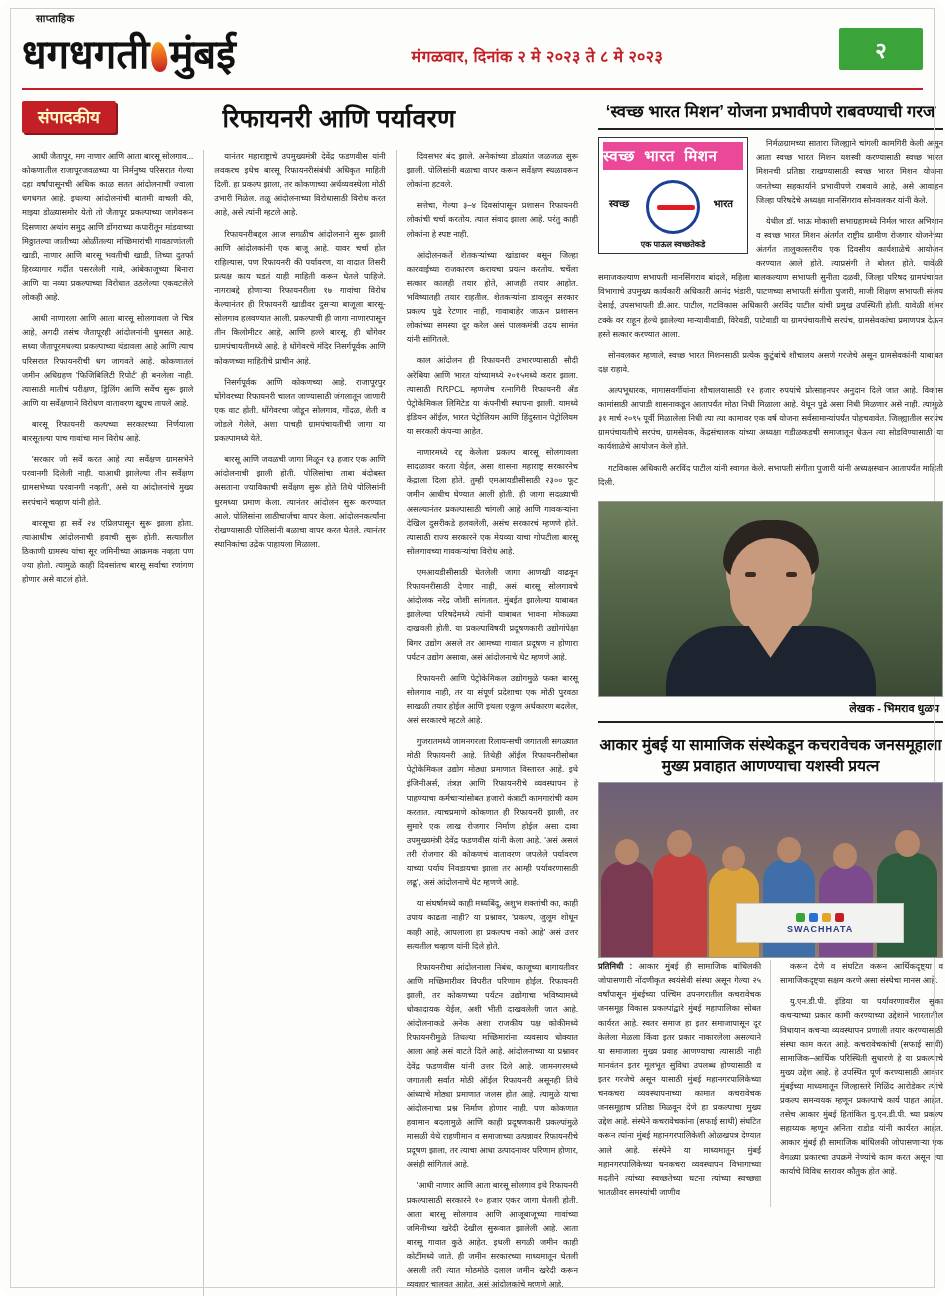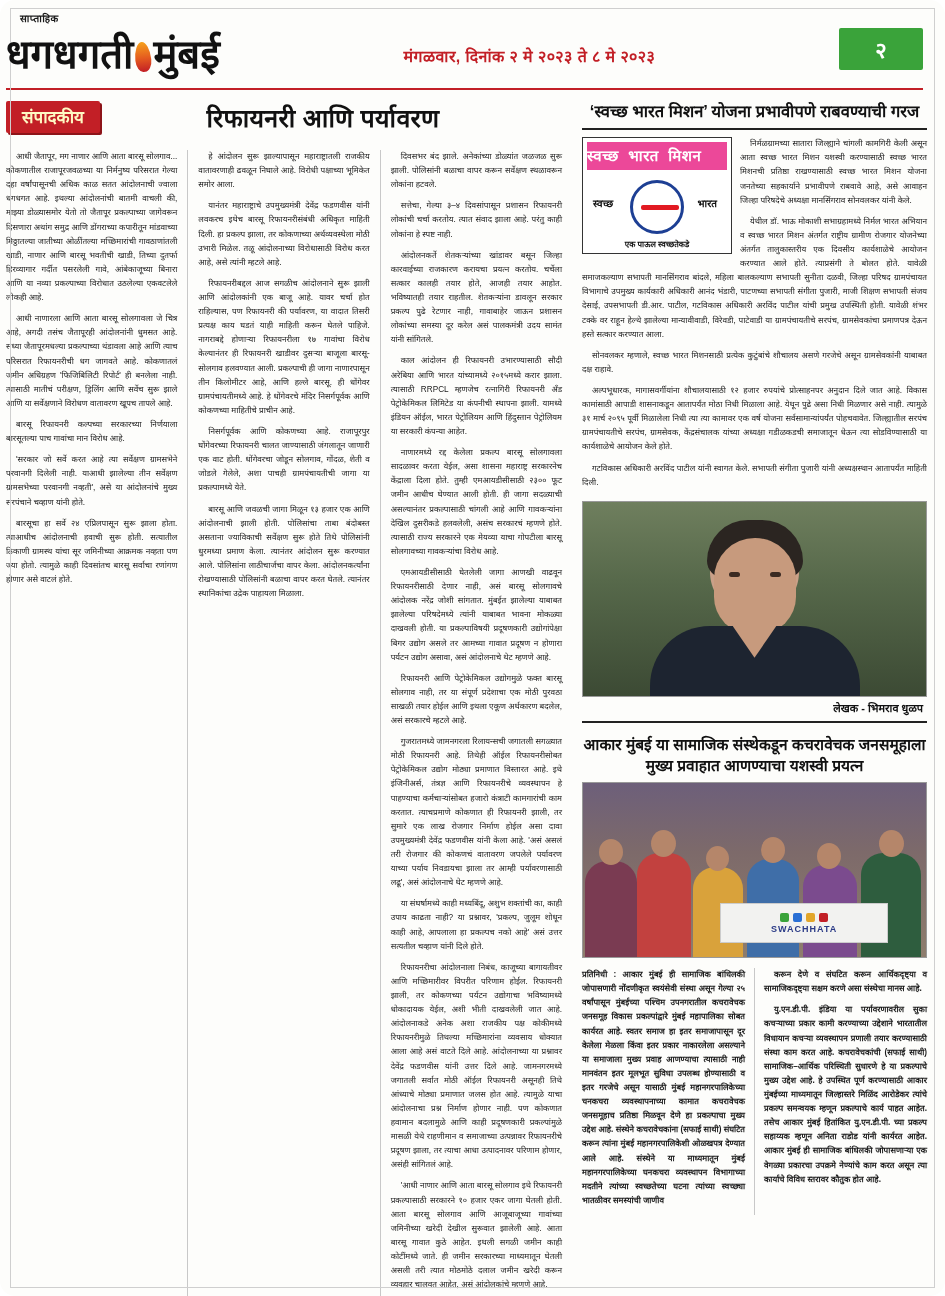--- a/index.html
+++ b/index.html
@@ -8,21 +8,21 @@
     width: 945px; height: 1296px;
     background: #ffffff;
     font-family: "Liberation Sans", sans-serif;
     color: #111;
     position: relative;
     overflow: hidden;
   }
   .page {
     position:absolute; left:0; top:0; width:945px; height:1296px;
     background:#fdfdfb;
-    padding: 16px 22px 14px 6px;
+    padding: 16px 22px 14px 22px;
     border-radius: 15px;
   }
   
   .masthead {
     display:flex; align-items:center; justify-content:space-between;
     height: 74px;
     border-bottom: 2px solid #c21f26;
     padding-bottom: 6px;
   }
   .logo-wrap { display:flex; align-items:center; gap:4px; }
@@ -176,21 +176,21 @@
   .banner {
     position:absolute; left:40%; bottom:14px; width:168px; height:40px;
     background:#f2f2f0; border:1px solid #ccc;
     display:flex; flex-direction:column; align-items:center; justify-content:center;
     font-size:9px; font-weight:bold; color:#2a3a86; letter-spacing:1px;
   }
   .banner .dots { display:flex; gap:4px; margin-bottom:2px; }
   .banner .dots i {
     width:9px; height:9px; border-radius:2px; display:block;
   }
-  .cols2 { display:flex; gap:9px; margin-top:10px;font-weight:bold; }
+  .cols2 { display:flex; gap:9px; margin-top:2px; }
   .col2 {
     width:168px; font-size:8.2px; line-height:1.72; text-align:justify; color:#1b1b1b;
   }
   .col2 p { margin:0 0 7px 0; text-indent:10px; }
   .frame-rule { height:2px; background:#222; margin:6px 0 5px 0; }
   .outer-border {
     position:absolute; left:10px; top:8px; right:10px; bottom:8px;
     border:1px solid #cfcfcf; pointer-events:none;
   }
 </style>
@@ -223,21 +223,20 @@
       <div class="cols3">
         <div class="col">
           <p>आधी जैतापूर, मग नाणार आणि आता बारसू सोलगाव... कोकणातील राजापूरजवळच्या या निर्मनुष्य परिसरात गेल्या दहा वर्षांपासूनची अधिक काळ सतत आंदोलनाची ज्वाला धगधगत आहे. इथल्या आंदोलनांची बातमी वाचली की, माझ्या डोळ्यासमोर येतो तो जैतापूर प्रकल्पाच्या जागेवरून दिसणारा अथांग समुद्र आणि डोंगराच्या कपारीतून मांडवाच्या मिठ्ठातल्या जातीच्या ओळींतल्या मच्छिमारांची गावठाणांतली खाडी, नाणार आणि बारसू भवतीची खाडी, तिच्या दुतर्फा हिरव्यागार गर्दीत पसरलेली गावे, आंबेकाजूच्या बिनारा आणि या नव्या प्रकल्पाच्या विरोधात उठलेल्या एकवटलेले लोकही आहे.</p>
           <p>आधी नाणारला आणि आता बारसू सोलगावला जे चित्र आहे, अगदी तसंच जैतापूरही आंदोलनांनी धुमसत आहे. सध्या जैतापूरमधल्या प्रकल्पाच्या थंडावला आहे आणि त्याच परिसरात रिफायनरीची धग जागवते आहे. कोकणातलं जमीन अधिग्रहण 'फिजिबिलिटी रिपोर्ट' ही बनलेला नाही. त्यासाठी मातीचं परीक्षण, ड्रिलिंग आणि सर्वेच सुरू झाले आणि या सर्वेक्षणाने विरोधण वातावरण खूपच तापले आहे.</p>
           <p>बारसू रिफायनरी कल्पच्या सरकारच्या निर्णयाला बारसूतल्या पाच गावांचा मान विरोध आहे.</p>
           <p>'सरकार जो सर्वे करत आहे त्या सर्वेक्षण ग्रामसभेने परवानगी दिलेली नाही. याआधी झालेल्या तीन सर्वेक्षण ग्रामसभेच्या परवानगी नव्हती', असे या आंदोलनांचे मुख्य सरपंचाने चव्हाण यांनी होते.</p>
           <p>बारसूचा हा सर्वे २४ एप्रिलपासून सुरू झाला होता. त्याआधीच आंदोलनाची हवाची सुरू होती. सत्यातील ठिकाणी ग्रामस्थ यांचा सूर जमिनीच्या आक्रमक नव्हता पण ज्या होतो. त्यामुळे काही दिवसांतच बारसू सर्वाचा रणांगण होणार असे वाटलं होते.</p>
         </div>
         <div class="col-div"></div>
         <div class="col">
-          <p>हे आंदोलन सुरू झाल्यापासून महाराष्ट्रातली राजकीय वातावरणाही ढवळून निघाले आहे. विरोधी पक्षाच्या भूमिकेत समोर आला.</p>
           <p>यानंतर महाराष्ट्राचे उपमुख्यमंत्री देवेंद्र फडणवीस यांनी लवकरच इथेच बारसू रिफायनरीसंबंधी अधिकृत माहिती दिली. हा प्रकल्प झाला, तर कोकणाच्या अर्थव्यवस्थेला मोठी उभारी मिळेल. तळू आंदोलनाच्या विरोधासाठी विरोध करत आहे, असे त्यांनी म्हटले आहे.</p>
           <p>रिफायनरीबद्दल आज सगळीच आंदोलनाने सुरू झाली आणि आंदोलकांनी एक बाजू आहे. यावर चर्चा होत राहिल्यास, पण रिफायनरी की पर्यावरण, या वादात तिसरी प्रत्यक्ष काय घडतं याही माहिती करून घेतले पाहिजे. नागराबद्दे होणाऱ्या रिफायनरीला १७ गावांचा विरोध केल्यानंतर ही रिफायनरी खाडीवर दुसऱ्या बाजूला बारसू-सोलगाव हलवण्यात आली. प्रकल्पाची ही जागा नाणारपासून तीन किलोमीटर आहे, आणि हल्ले बारसू. ही धोंगेवर ग्रामपंचायतीमध्ये आहे. हे धोंगेवरचे मंदिर निसर्गपूर्वक आणि कोकणच्या माहितीचे प्राचीन आहे.</p>
           <p>निसर्गपूर्वक आणि कोकणच्या आहे. राजापूरपुर घोंगेवरच्या रिफायनरी चालत जाण्यासाठी जंगलातून जाणारी एक वाट होती. धोंगेवरचा जोडून सोलगाव, गोंदळ, शेती व जोडले गेलेले, अशा पाचही ग्रामपंचायतीची जागा या प्रकल्पामध्ये येते.</p>
           <p>बारसू आणि जवळची जागा मिळून १३ हजार एक आणि आंदोलनाची झाली होती. पोलिसांचा ताबा बंदोबस्त असताना ज्याविकाची सर्वेक्षण सुरू होते तिथे पोलिसांनी धुरमध्या प्रमाण केला. त्यानंतर आंदोलन सुरू करण्यात आले. पोलिसांना लाठीचार्जचा वापर केला. आंदोलनकर्त्यांना रोखण्यासाठी पोलिसांनी बळाचा वापर करत घेतले. त्यानंतर स्थानिकांचा उद्रेक पाहायला मिळाला.</p>
         </div>
         <div class="col-div"></div>
         <div class="col">
           <p>दिवसभर बंद झाले. अनेकांच्या डोळ्यांत जळजळ सुरू झाली. पोलिसांनी बळाचा वापर करून सर्वेक्षण स्थळावरून लोकांना हटवले.</p>
           <p>सत्तेचा, गेल्या ३–४ दिवसांपासून प्रशासन रिफायनरी लोकांची चर्चा करतोय. त्यात संवाद झाला आहे. परंतु काही लोकांना हे स्पष्ट नाही.</p>
           <p>आंदोलनकर्ते शेतकऱ्यांच्या खांडावर बसून जिल्हा कारवाईच्या राजकारण करायचा प्रयत्न करतोय. चर्चेला सत्कार कालही तयार होते, आजही तयार आहोत. भविष्यातही तयार राहतील. शेतकऱ्यांना डावलून सरकार प्रकल्प पुढे रेटणार नाही, गावाबाहेर जाऊन प्रशासन लोकांच्या समस्या दूर करेल असं पालकमंत्री उदय सामंत यांनी सांगितले.</p>

